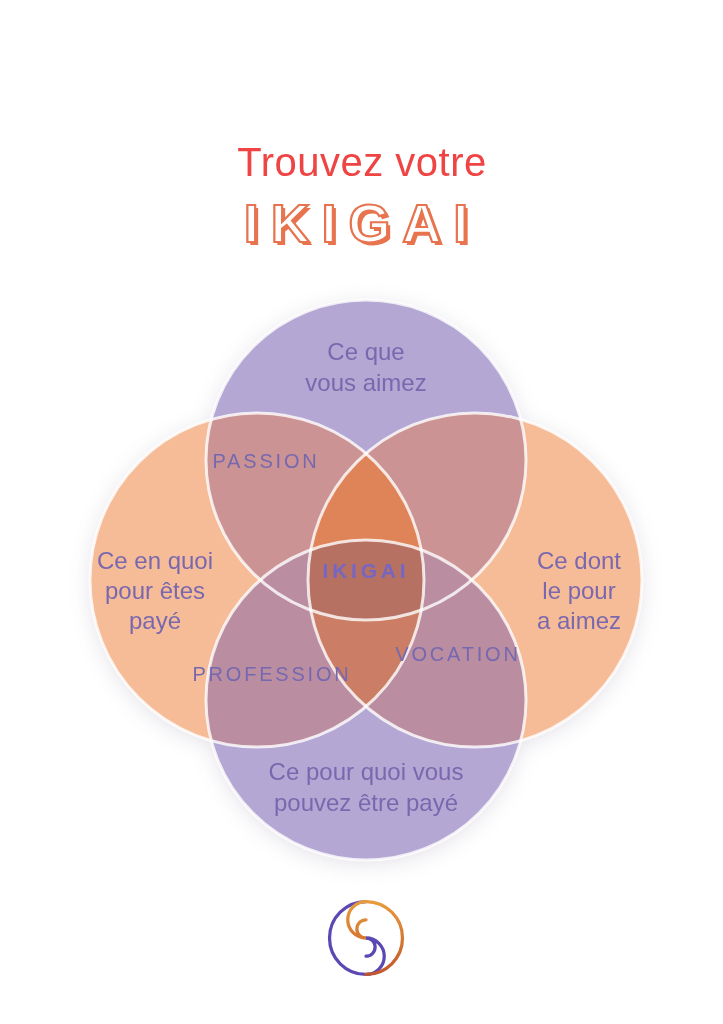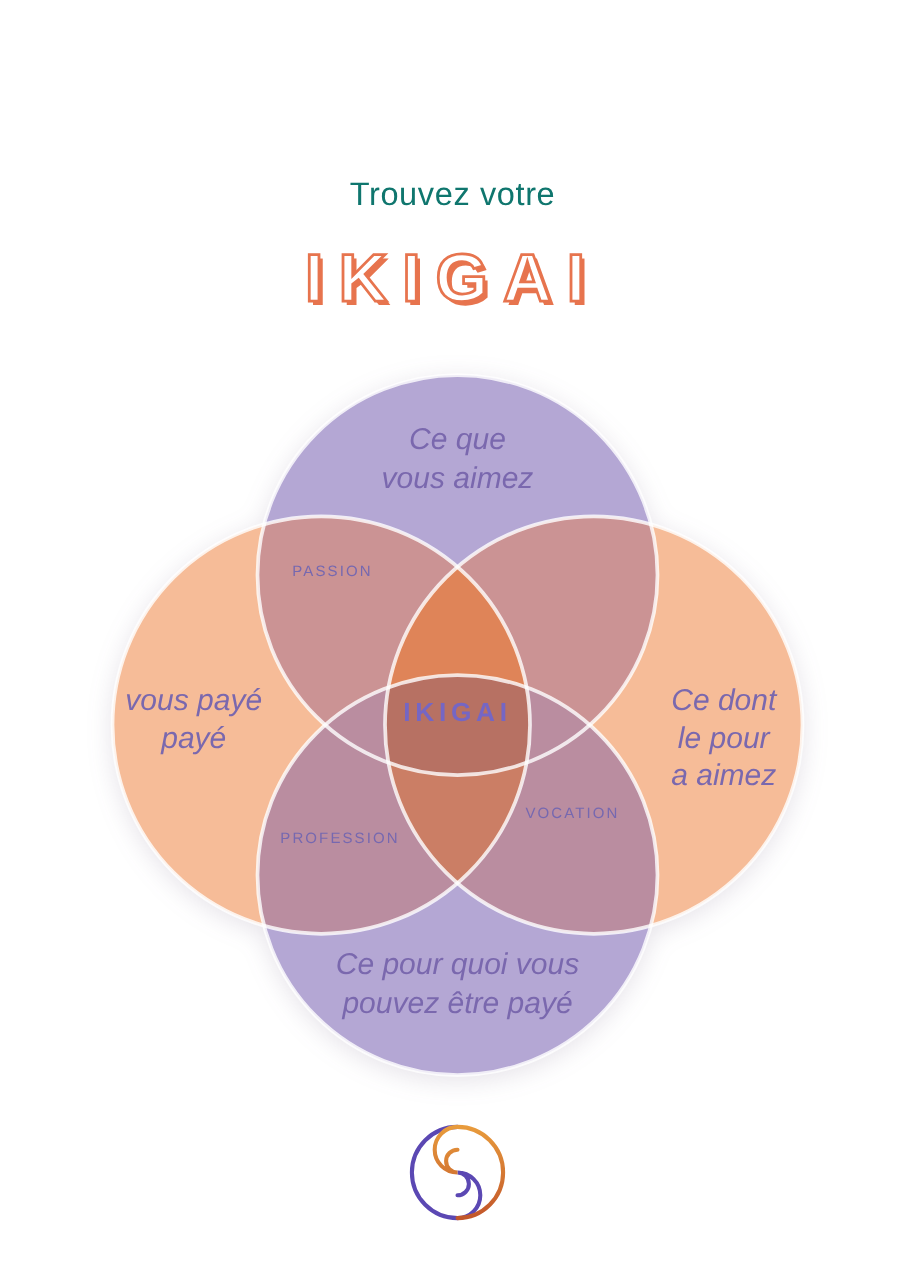--- a/index.html
+++ b/index.html
@@ -4,34 +4,34 @@
 <style>
   html,body{margin:0;padding:0;background:#ffffff;}
   .page{
     position:relative;width:723px;height:1024px;background:#ffffff;overflow:hidden;
     font-family:"Liberation Sans",sans-serif;
   }
   .abs{position:absolute;text-align:center;}
   
   .title-pre{
     left:182px;top:140px;width:360px;
-    font-size:26px;color:#0f766e;letter-spacing:0.5px;
+    font-size:40px;color:#ef4444;letter-spacing:0.5px;
   }
   .title-main{
     left:112px;top:192px;width:500px;
     font-size:54px;font-weight:bold;letter-spacing:0.22em;
     color:#ffffff;
     -webkit-text-stroke:2.2px #e7744e;
     text-shadow:3px 3px 0 #e7744e;
   }
   
   .venn-svg{position:absolute;left:0;top:0;width:723px;height:1024px;
     filter:drop-shadow(0 4px 10px rgba(90,70,110,0.15));}
-  .circle-label{color:#7a68ae;font-size:24px;line-height:31px;font-style:italic;}
-  .zone-label{color:#7668b0;font-size:12px;letter-spacing:0.14em;}
+  .circle-label{color:#7a68ae;font-size:24px;line-height:31px;}
+  .zone-label{color:#7668b0;font-size:20px;letter-spacing:0.14em;}
   .center-label{color:#7566c4;font-size:21px;font-weight:bold;letter-spacing:0.18em;}
   .lbl-top{left:256px;top:336px;width:220px;}
   .lbl-left{left:65px;top:546px;width:180px;line-height:30px;}
   .lbl-right{left:489px;top:546px;width:180px;line-height:30px;}
   .lbl-bottom{left:216px;top:756px;width:300px;}
   .lbl-passion{left:166px;top:450px;width:200px;}
   .lbl-mission{left:360px;top:450px;width:200px;}
   .lbl-profession{left:152px;top:663px;width:240px;}
   .lbl-vocation{left:358px;top:643px;width:200px;}
   .lbl-ikigai{left:266px;top:559px;width:200px;}
@@ -111,21 +111,22 @@
   </svg>
 
   <div class="abs circle-label lbl-top">
     <div>Ce que</div>
     <div>vous aimez</div>
   </div>
 
   <div class="abs zone-label lbl-passion">PASSION</div>
 
   <div class="abs circle-label lbl-left">
-    <div>vous payé</div>
+    <div>Ce en quoi</div>
+    <div>pour êtes</div>
     <div>payé</div>
   </div>
 
   <div class="abs center-label lbl-ikigai">IKIGAI</div>
 
   <div class="abs circle-label lbl-right">
     <div>Ce dont</div>
     <div>le pour</div>
     <div>a aimez</div>
   </div>

